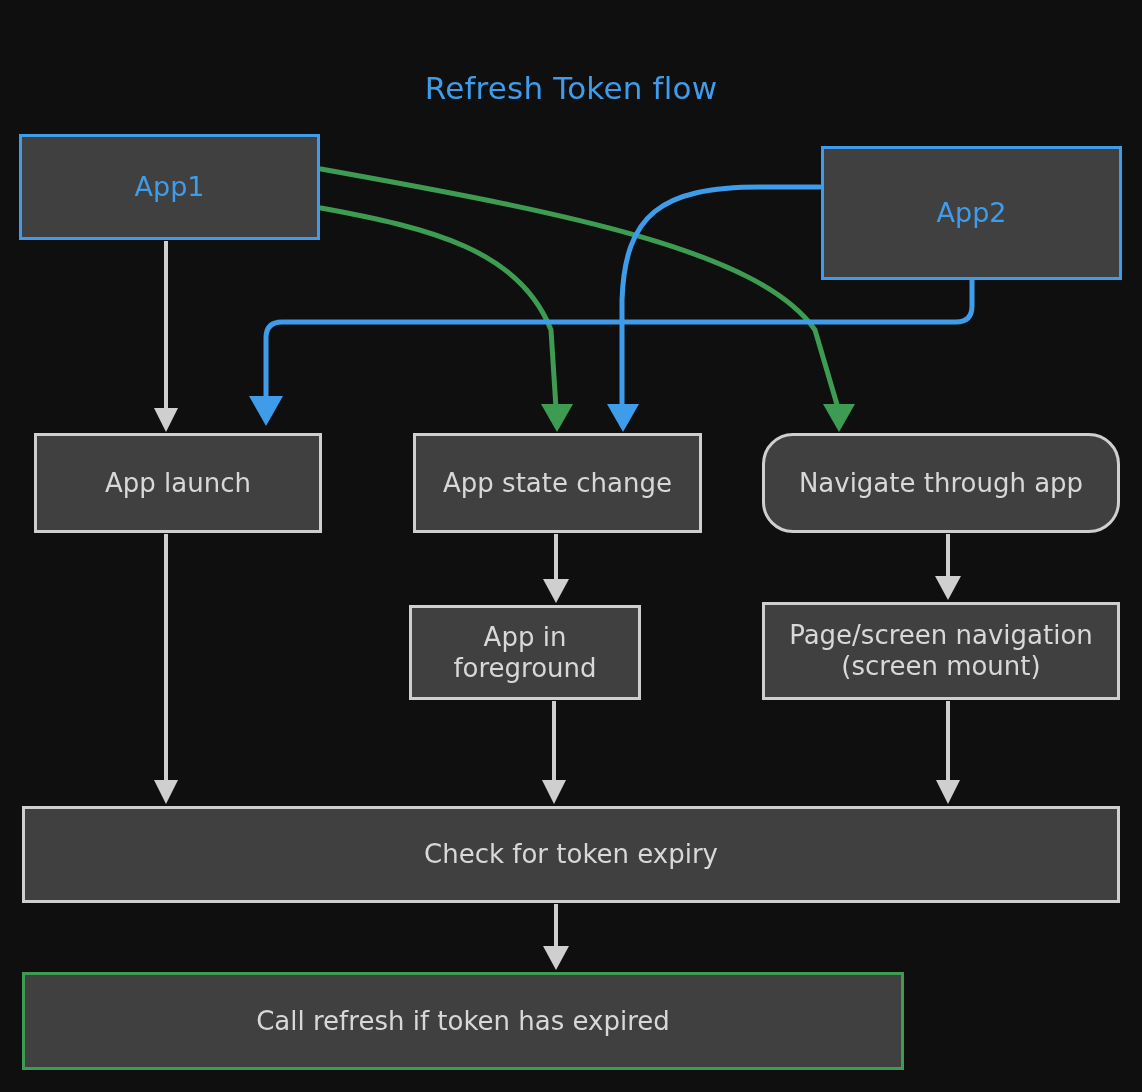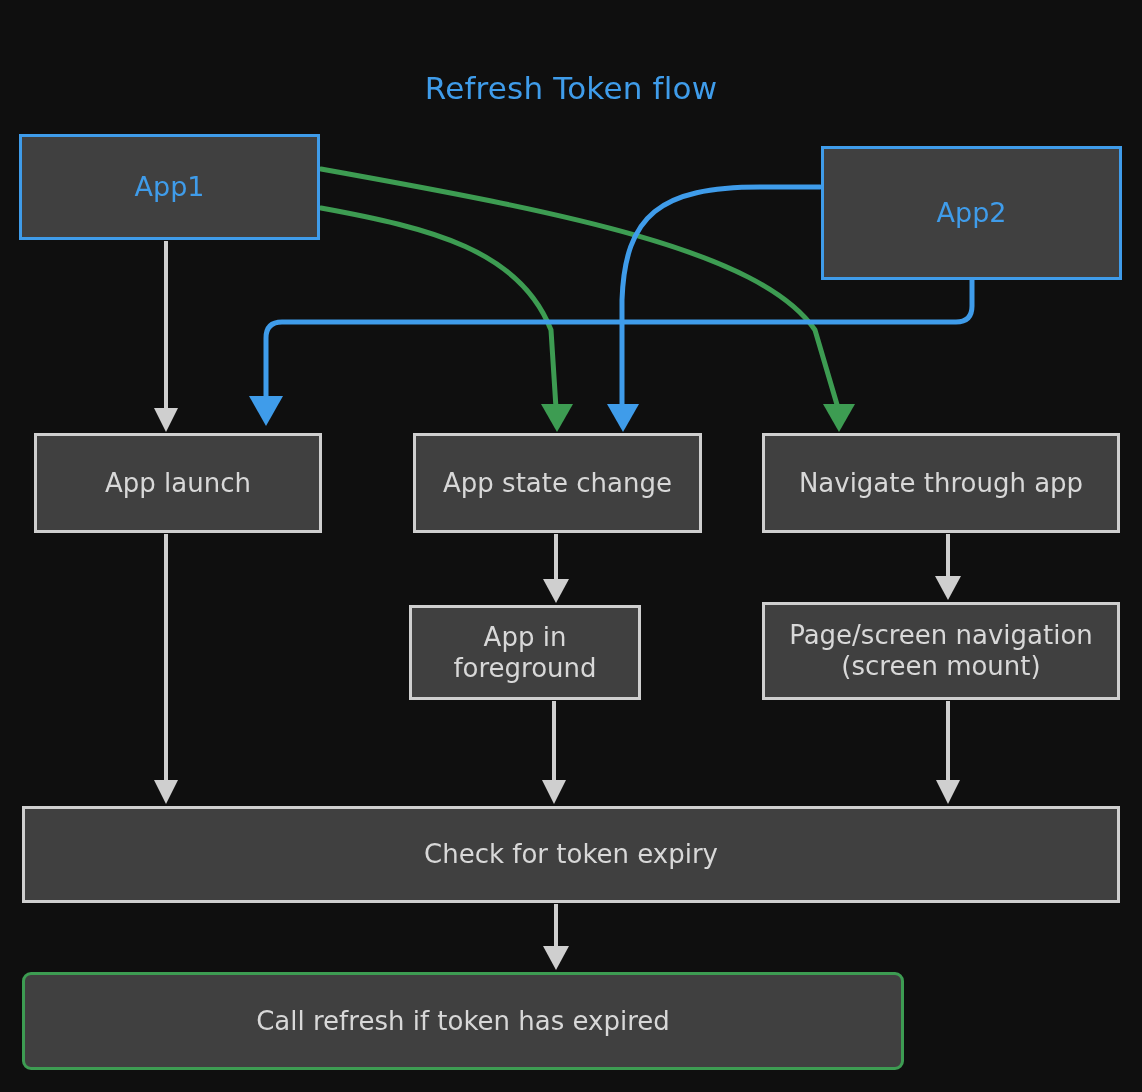--- a/index.html
+++ b/index.html
@@ -137,32 +137,32 @@
 </div>
 
 <div class="node node-step" style="left:34px; top:433px; width:288px; height:100px;">
   <span class="node-label">App launch</span>
 </div>
 
 <div class="node node-step" style="left:413px; top:433px; width:289px; height:100px;">
   <span class="node-label">App state change</span>
 </div>
 
-<div class="node node-step" style="left:762px; top:433px; width:358px; height:100px;">
+<div class="node node-step" style="left:762px; top:433px; width:358px; height:100px;border-radius:31px;">
   <span class="node-label">Navigate through app</span>
 </div>
 
 <div class="node node-step" style="left:409px; top:605px; width:232px; height:95px;">
   <span class="node-label">App in foreground</span>
 </div>
 
 <div class="node node-step" style="left:762px; top:602px; width:358px; height:98px;">
   <span class="node-label">Page/screen navigation
 (screen mount)</span>
 </div>
 
 <div class="node node-step" style="left:22px; top:806px; width:1098px; height:97px;">
   <span class="node-label">Check for token expiry</span>
 </div>
 
-<div class="node node-final" style="left:22px; top:972px; width:882px; height:98px;border-radius:9px;">
+<div class="node node-final" style="left:22px; top:972px; width:882px; height:98px;">
   <span class="node-label">Call refresh if token has expired</span>
 </div>
 
 </body></html>

